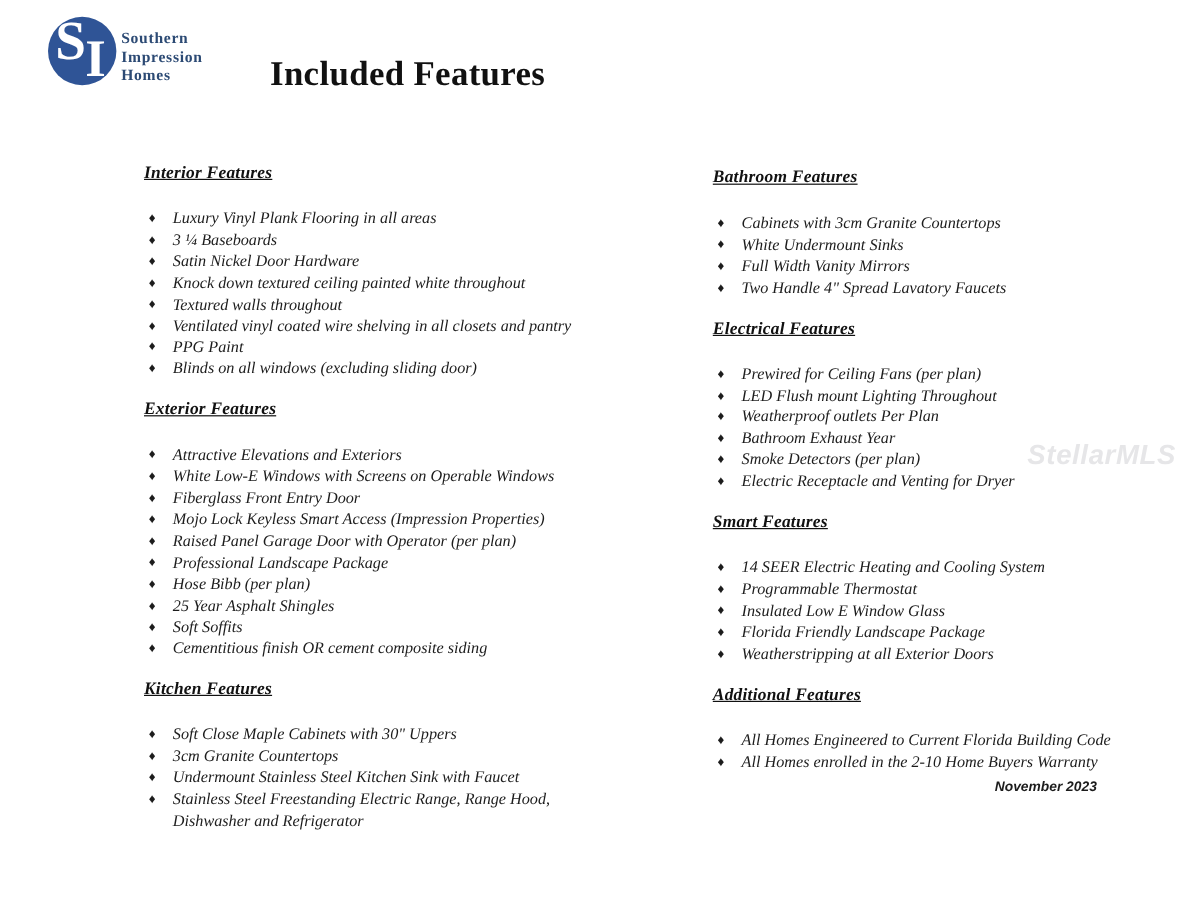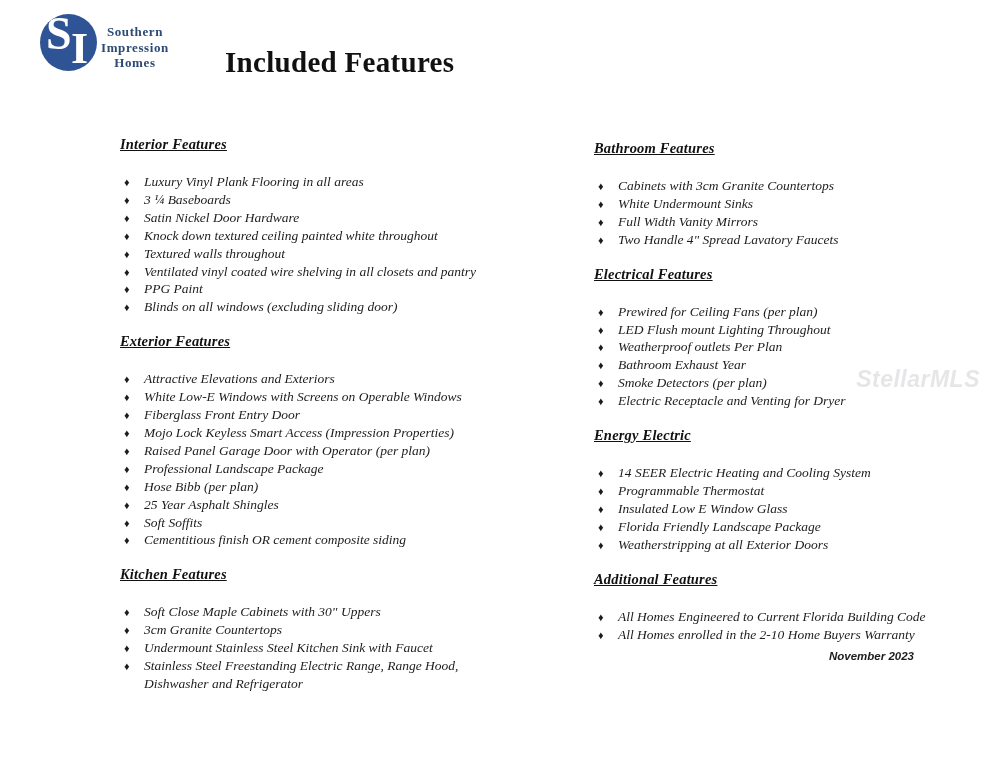--- a/index.html
+++ b/index.html
@@ -40,21 +40,20 @@
   }
   .brand {
     position: absolute;
     left: 101px; top: 24px;
     font-size: 13px;
     font-weight: bold;
     line-height: 15.5px;
     letter-spacing: 0.6px;
     color: #2c4a74;
     font-family: "Liberation Serif", serif;
-    text-align: center;
   }
   .page-title {
     position: absolute;
     left: 225px; top: 46px;
     font-size: 29px;
     font-weight: bold;
     letter-spacing: 0.3px;
     color: #111111;
     font-family: "Liberation Serif", serif;
   }
@@ -188,21 +187,21 @@
           <ul>
             <li><span class="bullet">♦</span><span>Prewired for Ceiling Fans (per plan)</span></li>
             <li><span class="bullet">♦</span><span>LED Flush mount Lighting Throughout</span></li>
             <li><span class="bullet">♦</span><span>Weatherproof outlets Per Plan</span></li>
             <li><span class="bullet">♦</span><span>Bathroom Exhaust Year</span></li>
             <li><span class="bullet">♦</span><span>Smoke Detectors (per plan)</span></li>
             <li><span class="bullet">♦</span><span>Electric Receptacle and Venting for Dryer</span></li>
           </ul>
         </section>
         <section>
-          <h2>Energy Electric</h2>
+          <h2>Smart Features</h2>
           <ul>
             <li><span class="bullet">♦</span><span>14 SEER Electric Heating and Cooling System</span></li>
             <li><span class="bullet">♦</span><span>Programmable Thermostat</span></li>
             <li><span class="bullet">♦</span><span>Insulated Low E Window Glass</span></li>
             <li><span class="bullet">♦</span><span>Florida Friendly Landscape Package</span></li>
             <li><span class="bullet">♦</span><span>Weatherstripping at all Exterior Doors</span></li>
           </ul>
         </section>
         <section>
           <h2>Additional Features</h2>

